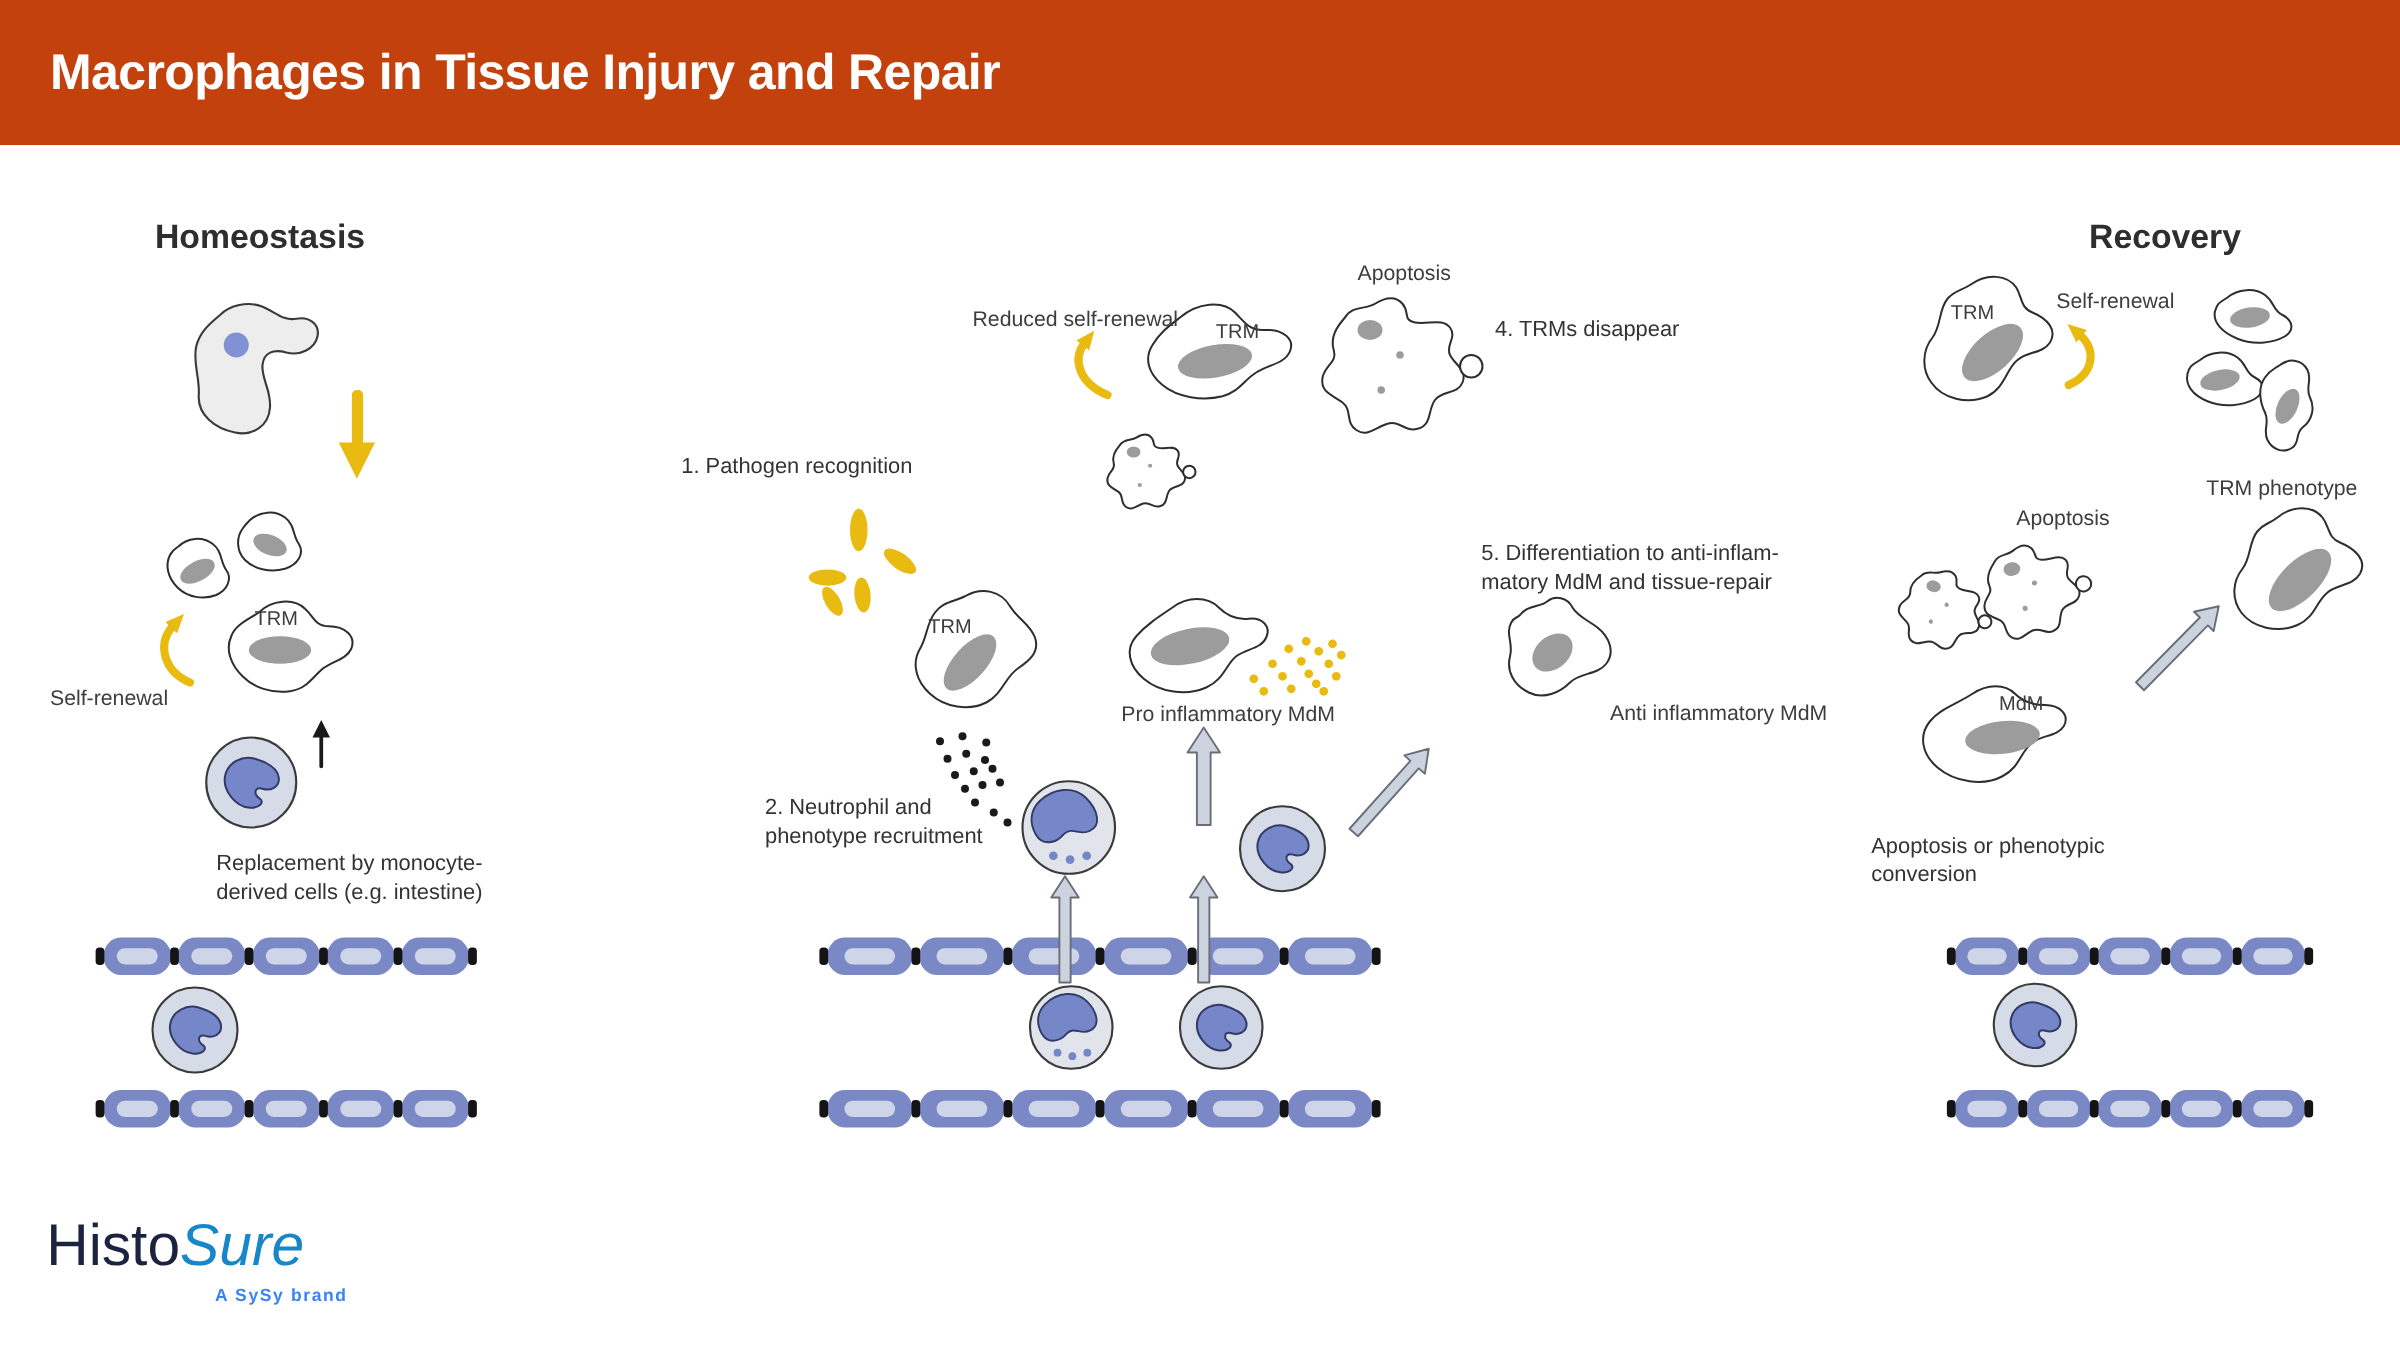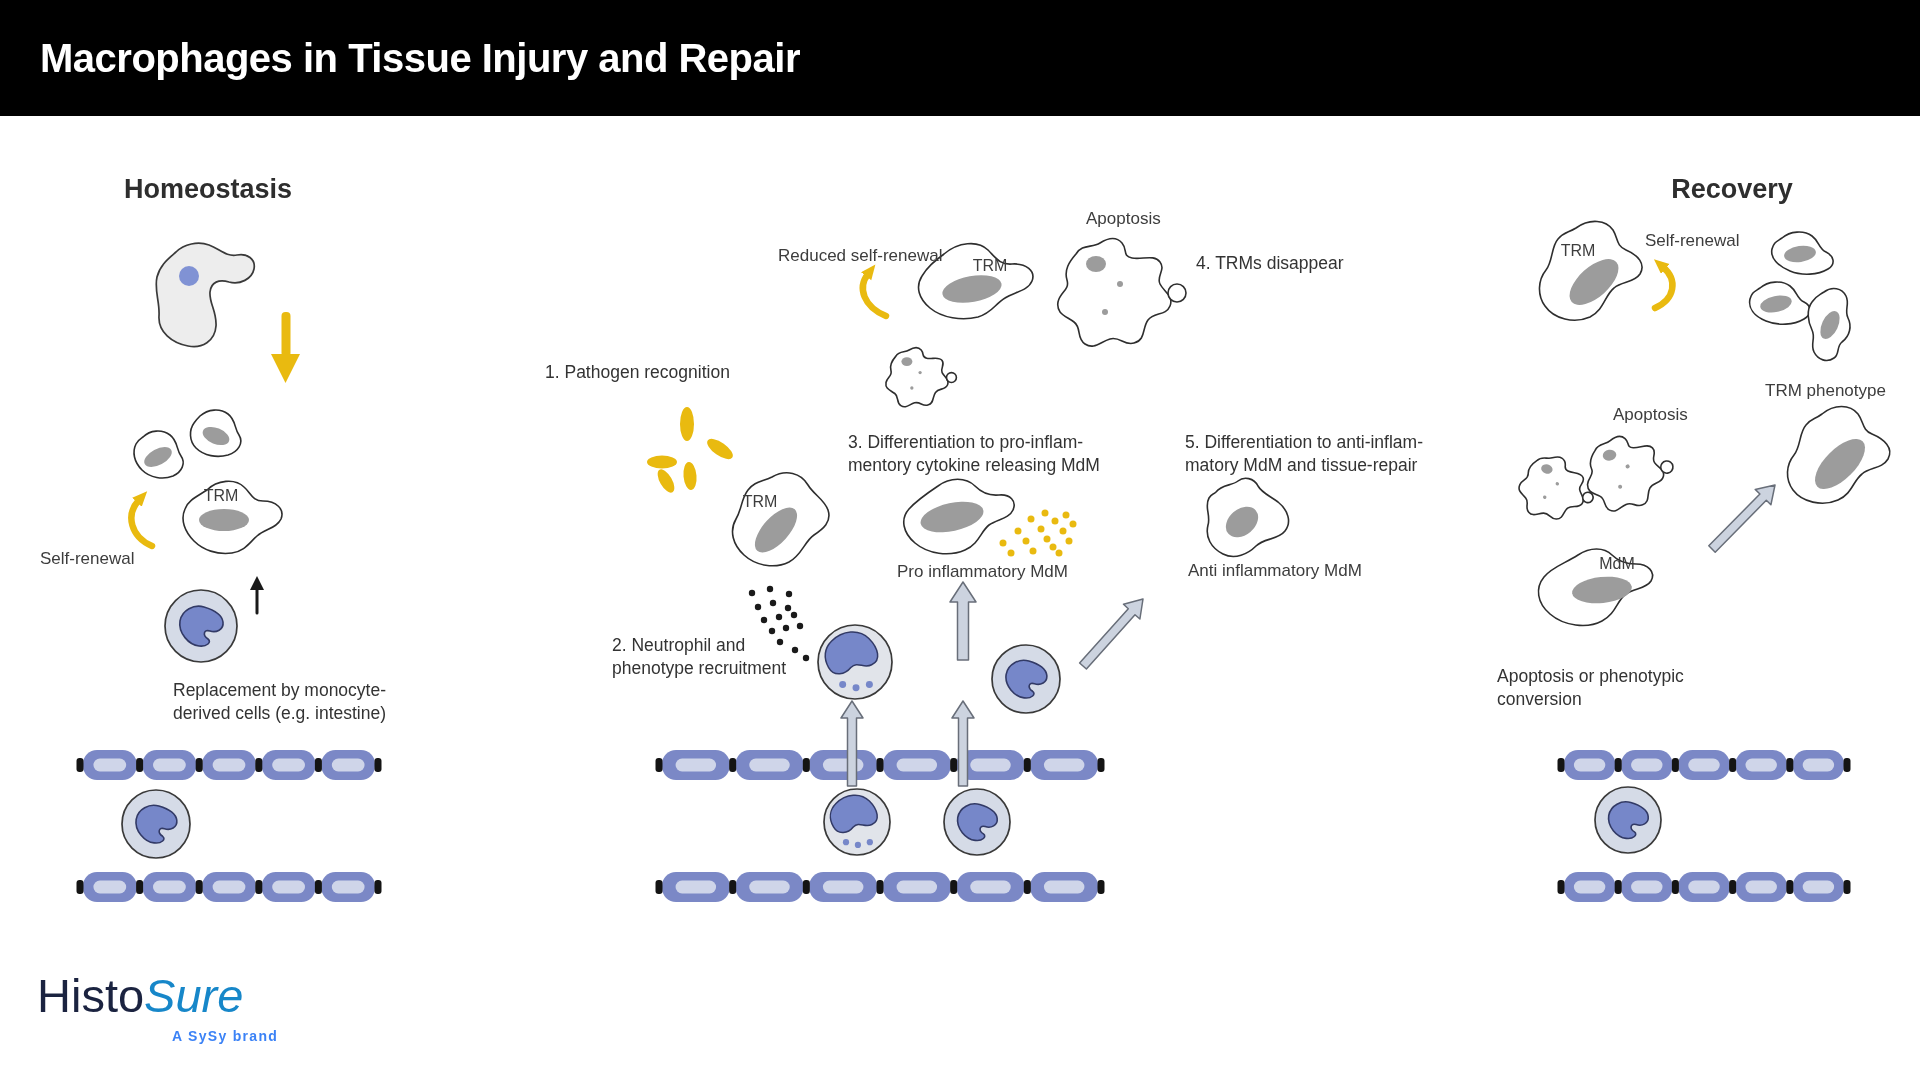--- a/index.html
+++ b/index.html
@@ -14,21 +14,21 @@
   .step{position:absolute;font-size:17.5px;font-weight:normal;color:#333333;line-height:23px;white-space:nowrap;}
   .logo{position:absolute;left:37px;top:972px;font-size:47px;font-weight:normal;line-height:1;color:#1b2340;white-space:nowrap;}
   .logo .sure{font-style:italic;}
   .tagline{position:absolute;left:172px;top:1028px;font-size:14px;font-weight:bold;letter-spacing:1.3px;color:#3b82f6;white-space:nowrap;}
 </style>
 </head>
 <body>
 
 <div class="stage">
 
-  <div class="hdr" style="background: #000000;">
+  <div class="hdr" style="background: #c2410c;">
     <h1 class="hdr-title">Macrophages in Tissue Injury and Repair</h1>
   </div>
 
   <svg class="art" width="1920" height="1080" viewBox="0 0 1920 1080">
     <defs>
       <marker id="yhead" markerUnits="userSpaceOnUse" markerWidth="20" markerHeight="20" refX="3" refY="6.5" orient="auto">
         <path d="M0,0 L15,6.5 L0,13 Z" fill="#e9ba10"></path>
       </marker>
       <g id="apop">
         <path d="M -42 -38 C -36 -48 -26 -44 -18 -49 C -10 -54 -2 -56 4 -49 C 10 -42 4 -36 14 -34 C 24 -32 36 -38 42 -30 C 48 -22 38 -16 42 -8 C 46 0 56 4 52 14 C 48 24 36 20 30 28 C 24 36 28 48 16 51 C 6 54 2 44 -8 47 C -18 50 -24 58 -33 52 C -42 46 -36 36 -44 30 C -52 24 -62 22 -60 10 C -58 0 -48 -2 -51 -12 C -54 -22 -49 -30 -42 -38 Z" fill="#ffffff" stroke="#2e2e2e" stroke-width="1.6" vector-effect="non-scaling-stroke"></path>
@@ -341,30 +341,26 @@
     <div>Replacement by monocyte-</div>
     <div>derived cells (e.g. intestine)</div>
   </div>
 
   <div class="step" style="left:545px;top:361px">1. Pathogen recognition</div>
   <div class="lbl" style="left:778px;top:246px">Reduced self-renewal</div>
   <div class="lbl" style="left:1086px;top:209px">Apoptosis</div>
   <div class="cell-lbl" style="left:990px;top:257px">TRM</div>
   <div class="step" style="left:1196px;top:252px">4. TRMs disappear</div>
   <div class="cell-lbl" style="left:760px;top:493px">TRM</div>
-  <div class="step" style="left:848px;top:431px">
-    <div>3. Differentiation to pro-inflam-</div>
-    <div>mentory cytokine releasing MdM</div>
-  </div>
   <div class="step" style="left:1185px;top:431px">
     <div>5. Differentiation to anti-inflam-</div>
     <div>matory MdM and tissue-repair</div>
   </div>
   <div class="lbl" style="left:897px;top:562px">Pro inflammatory MdM</div>
-  <div class="lbl" style="left:1188px;top:561px">Anti inflammatory MdM</div>
+  <div class="lbl" style="left:1288px;top:561px">Anti inflammatory MdM</div>
   <div class="step" style="left:612px;top:634px">
     <div>2. Neutrophil and</div>
     <div>phenotype recruitment</div>
   </div>
 
   <div class="cell-lbl" style="left:1578px;top:242px">TRM</div>
   <div class="lbl" style="left:1645px;top:231px">Self-renewal</div>
   <div class="lbl" style="left:1765px;top:381px">TRM phenotype</div>
   <div class="lbl" style="left:1613px;top:405px">Apoptosis</div>
   <div class="cell-lbl" style="left:1617px;top:555px">MdM</div>

